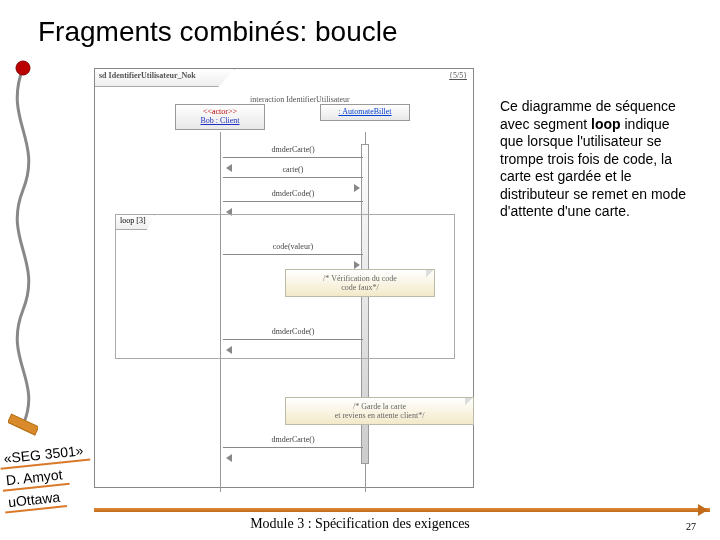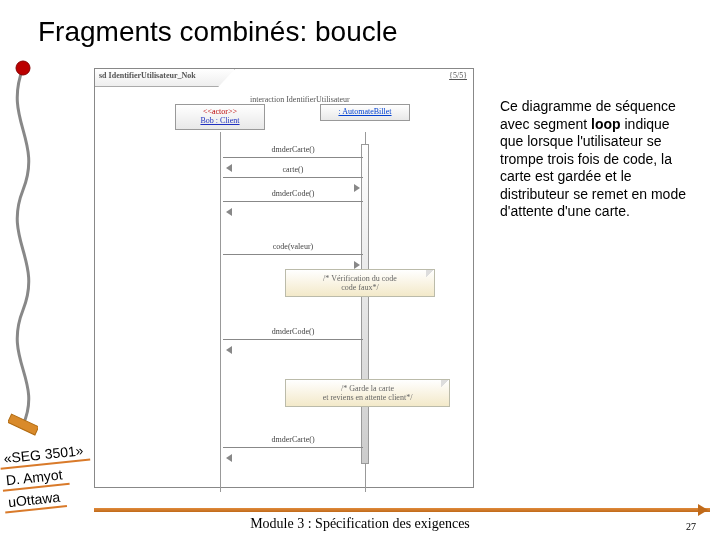--- a/index.html
+++ b/index.html
@@ -229,37 +229,40 @@
   </div>
   <div class="msg" style="left:128px;width:140px;top:98px">
     <div class="txt">carte()</div>
     <div class="line arrow-r"></div>
   </div>
   <div class="msg" style="left:128px;width:140px;top:122px">
     <div class="txt">dmderCode()</div>
     <div class="line arrow-l"></div>
   </div>
 
+  <div class="frag" style="left:20px;top:145px;width:340px;height:145px">
+    <div class="frag-label">loop [3]</div>
+  </div>
 
   <div class="msg" style="left:128px;width:140px;top:175px">
     <div class="txt">code(valeur)</div>
     <div class="line arrow-r"></div>
   </div>
 
   <div class="note" style="left:190px;top:200px;width:150px">
     <div>/* Vérification du code</div>
     <div>code faux*/</div>
   </div>
 
   <div class="msg" style="left:128px;width:140px;top:260px">
     <div class="txt">dmderCode()</div>
     <div class="line arrow-l"></div>
   </div>
 
-  <div class="note" style="left:190px;top:310px;width:165px">
+  <div class="note" style="left:190px;top:328px;width:189px">
     <div>/* Garde la carte</div>
     <div>et reviens en attente client*/</div>
   </div>
 
   <div class="msg" style="left:128px;width:140px;top:368px">
     <div class="txt">dmderCarte()</div>
     <div class="line arrow-l"></div>
   </div>
 </div>
 

